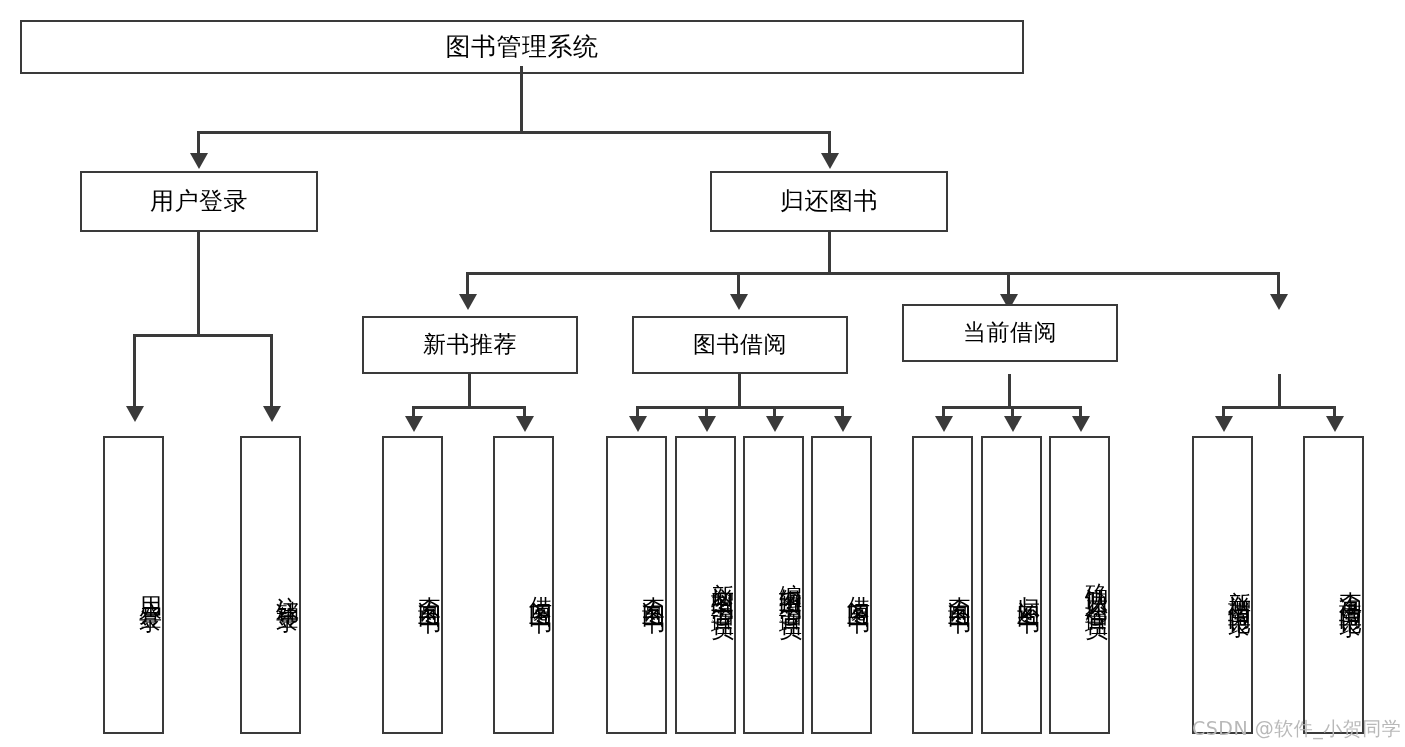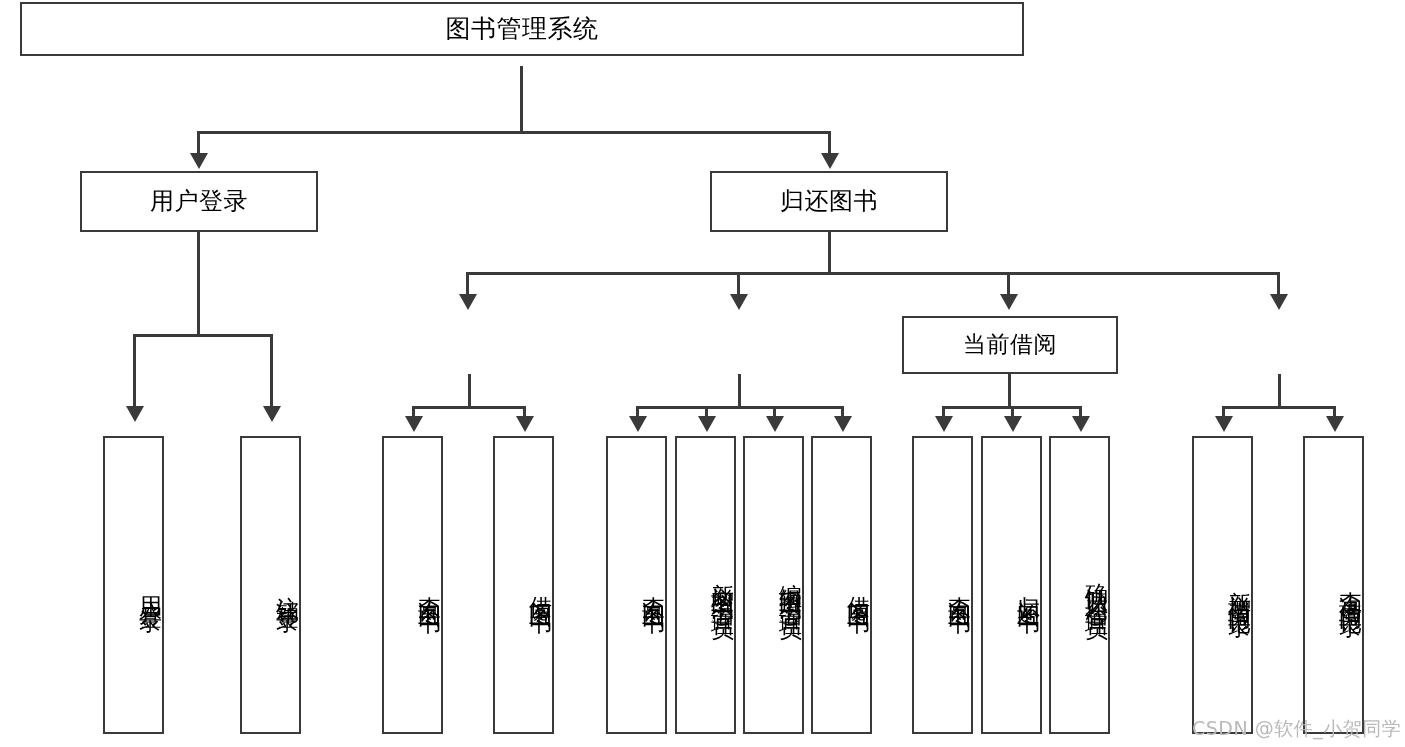--- a/index.html
+++ b/index.html
@@ -65,21 +65,21 @@
     white-space:nowrap;
     letter-spacing:0.5px;
     pointer-events:none;
   }
 </style>
 </head>
 <body>
 
 <div id="canvas">
 
-  <div class="node root" style="left:20px;top:2px;width:1004px;height:54px;">
+  <div class="node root" style="left:20px;top:20px;width:1004px;height:54px;">
     <span>图书管理系统</span>
   </div>
 
   <div class="ln v" style="left:520px;top:66px;height:65px;"></div>
 
   <div class="ln h" style="left:197px;top:131px;width:634px;"></div>
 
   <div class="ln v" style="left:197px;top:131px;height:24px;"></div>
   <div class="arrow" style="left:189.5px;top:153px;"></div>
   <div class="ln v" style="left:828px;top:131px;height:24px;"></div>
@@ -107,21 +107,27 @@
 
   <div class="ln v" style="left:737px;top:272px;height:24px;"></div>
   <div class="arrow" style="left:729.5px;top:294px;"></div>
 
   <div class="ln v" style="left:1007px;top:272px;height:24px;"></div>
   <div class="arrow" style="left:999.5px;top:294px;"></div>
 
   <div class="ln v" style="left:1277px;top:272px;height:24px;"></div>
   <div class="arrow" style="left:1269.5px;top:294px;"></div>
 
-  <div class="node lvl2" style="left:902px;top:316px;width:216px;height:58px;">
+  <div class="node lvl2" style="left:362px;top:316px;width:216px;height:58px;">
+    <span>新书推荐</span>
+  </div>
+  <div class="node lvl2" style="left:632px;top:316px;width:216px;height:58px;">
+    <span>图书借阅</span>
+  </div>
+  <div class="node lvl2" style="left:902px;top:304px;width:216px;height:58px;">
     <span>当前借阅</span>
   </div>
 
   <div class="ln v" style="left:468px;top:374px;height:34px;"></div>
   <div class="ln h" style="left:412px;top:406px;width:114px;"></div>
   <div class="ln v" style="left:412px;top:406px;height:12px;"></div>
   <div class="arrow" style="left:404.5px;top:416px;"></div>
   <div class="ln v" style="left:523px;top:406px;height:12px;"></div>
   <div class="arrow" style="left:515.5px;top:416px;"></div>
 

